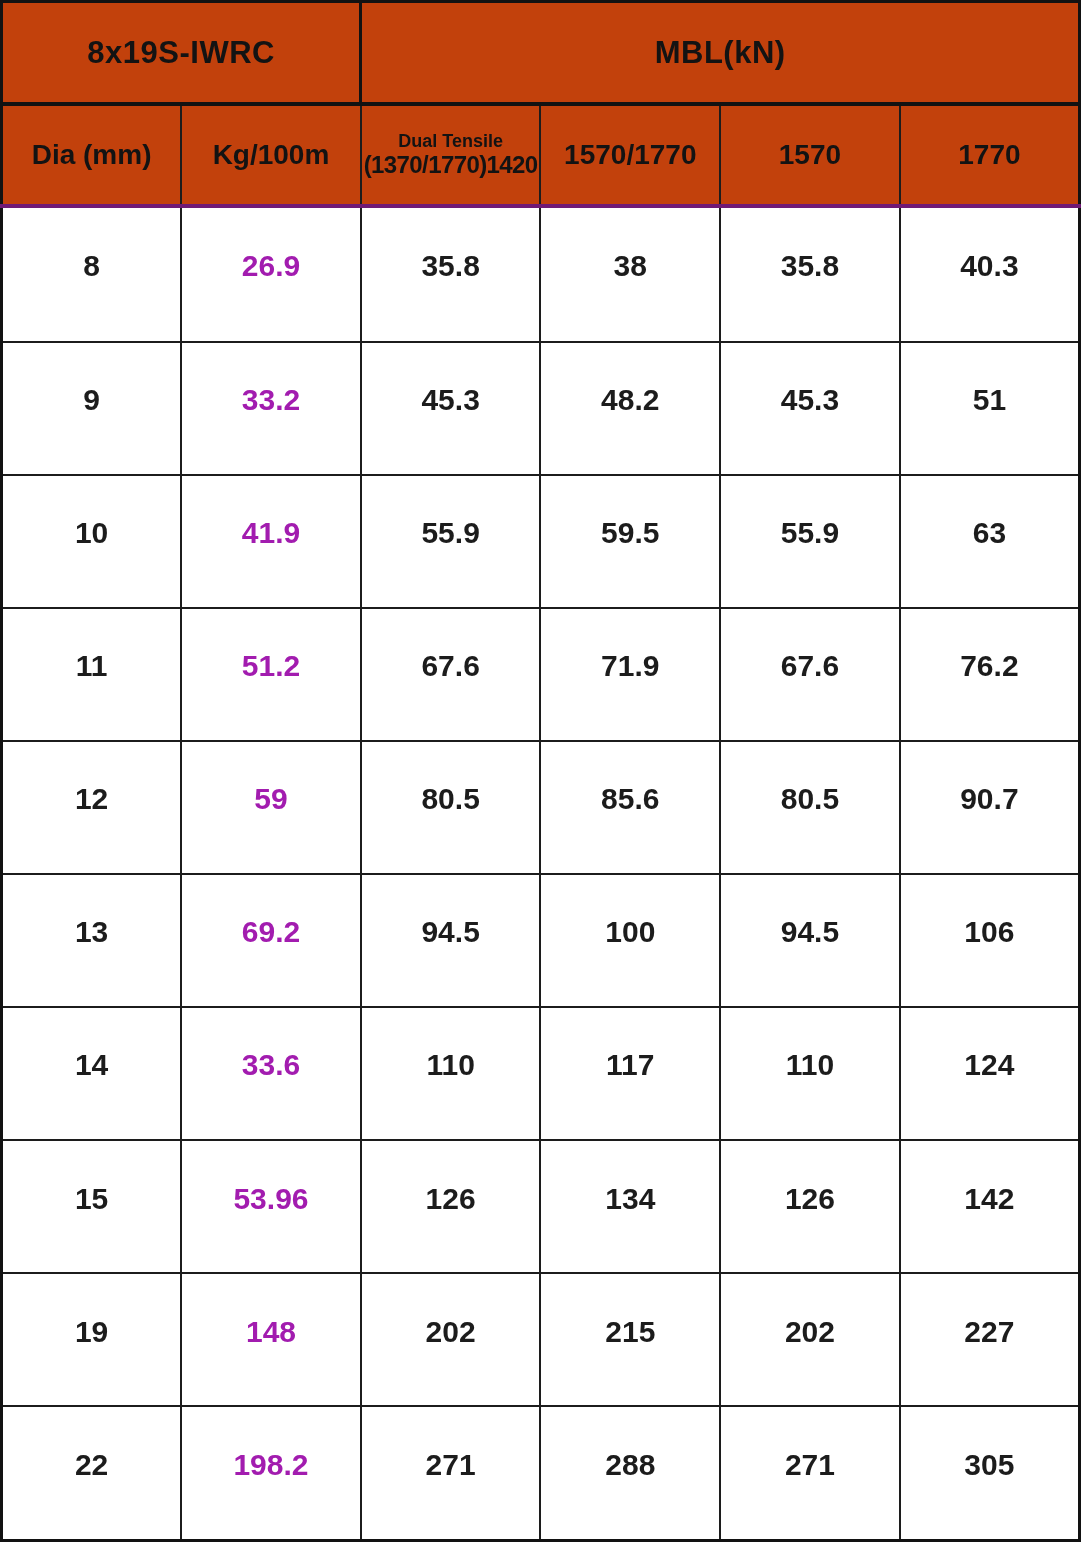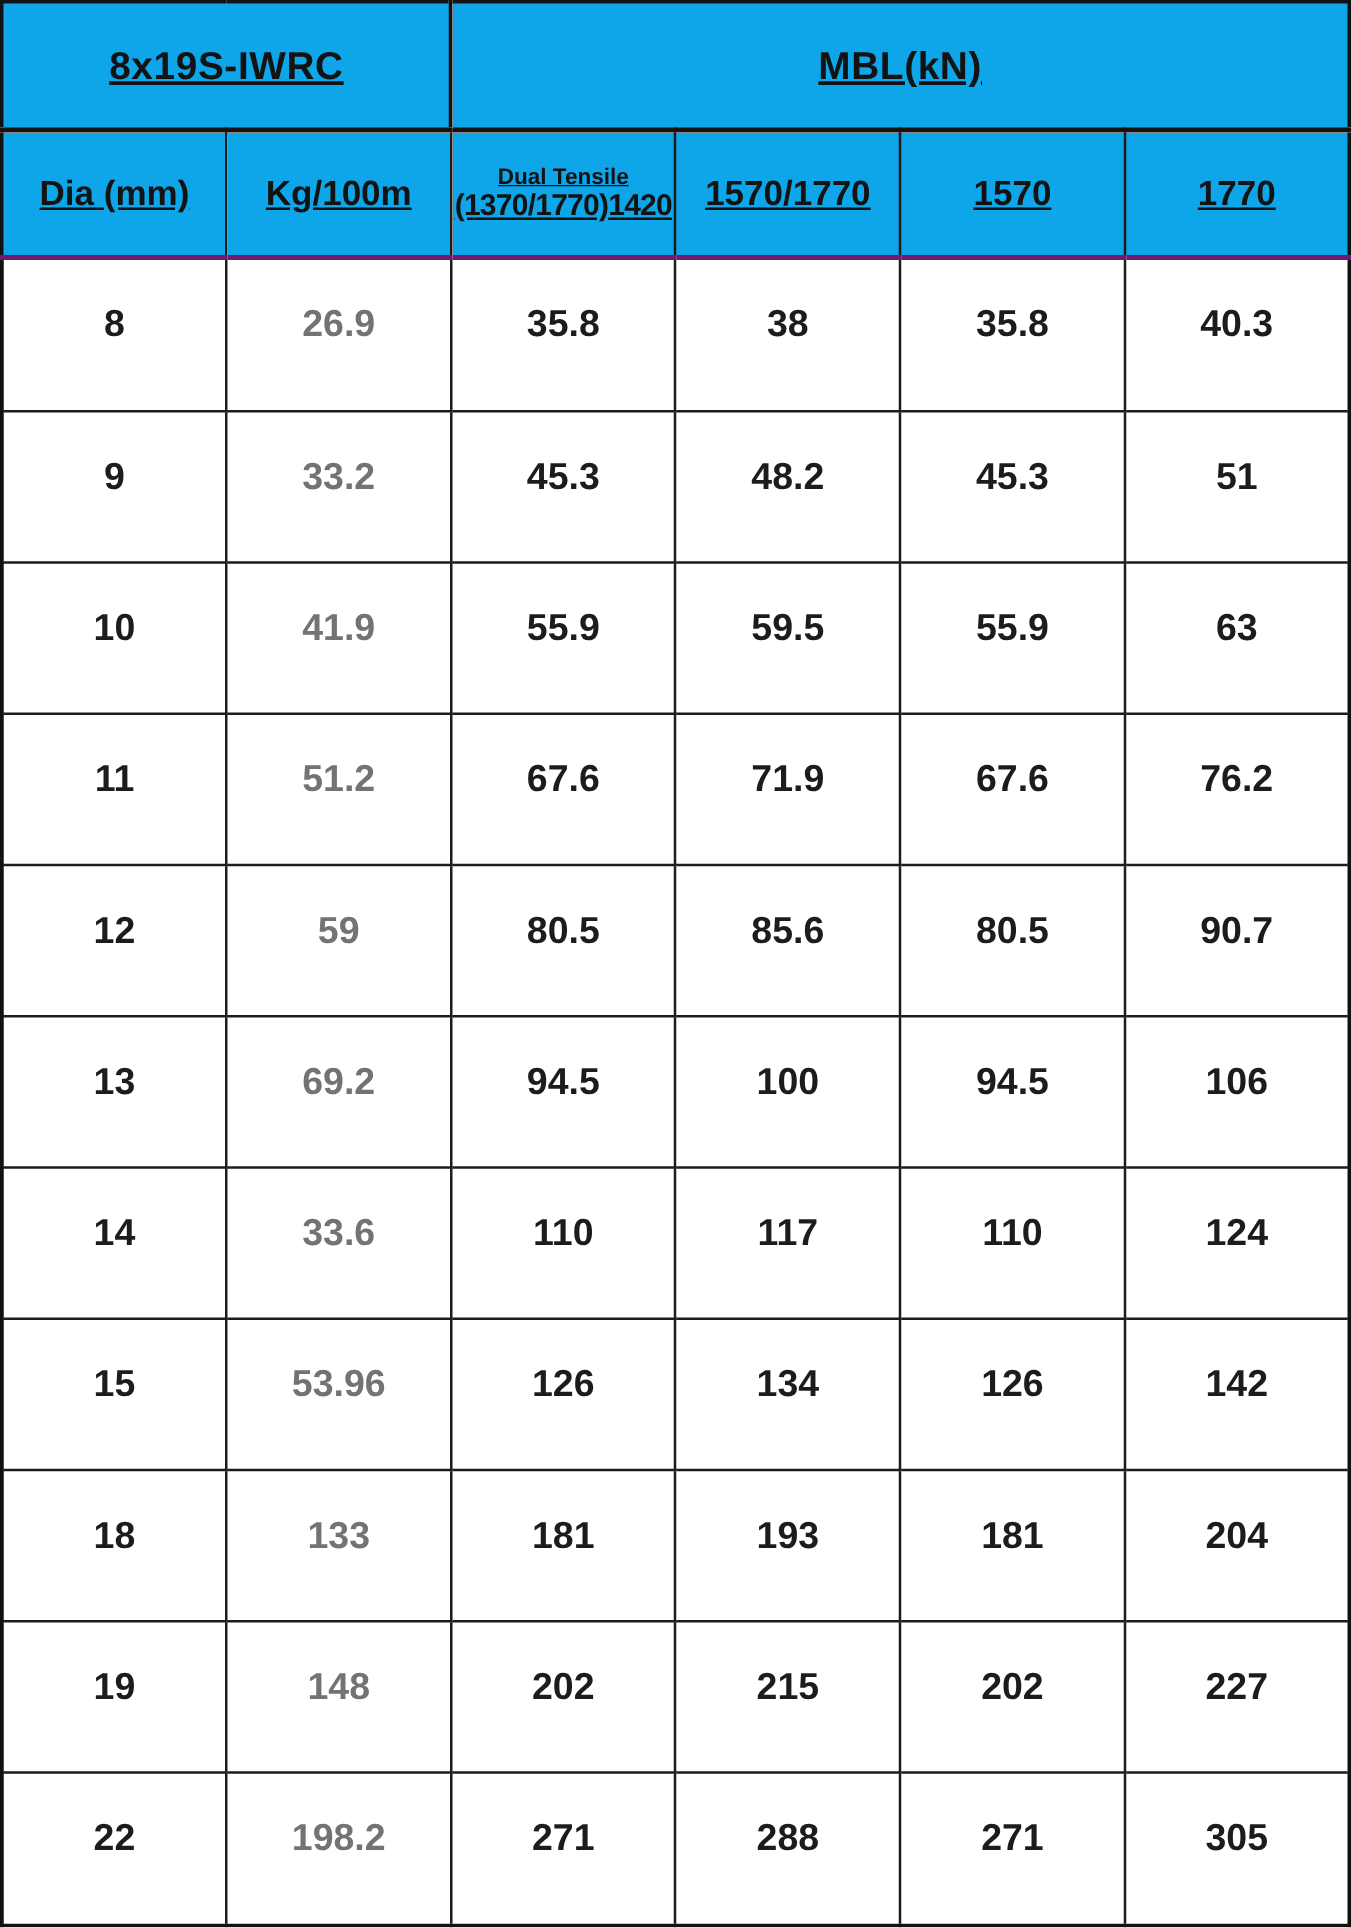--- a/index.html
+++ b/index.html
@@ -22,24 +22,23 @@
     border: 3px solid #121212;
   }
   th, td {
     border: 2px solid #1c1c1c;
     text-align: center;
     vertical-align: middle;
     padding: 0;
     overflow: hidden;
   }
   thead th {
-    background: #0ea5e9;
+    background: #c2410c;
     color: #131313;
     font-weight: 700;
-    text-decoration: underline;
   }
   tr.group-header-row th {
     height: 99px;
     font-size: 31px;
     letter-spacing: 0.5px;
     border-bottom: 4px solid #121212;
   }
   tr.group-header-row th.group-product {
     border-right: 3px solid #121212;
   }
@@ -59,21 +58,21 @@
     margin-top: 1px;
   }
   tbody td {
     font-size: 30px;
     font-weight: 700;
     color: #1c1c1c;
     padding-bottom: 16px;
     background: #ffffff;
   }
   tbody td.kg-col {
-    color: #737373;
+    color: #a21caf;
   }
 </style>
 </head>
 <body>
 
 <div class="page">
   <table class="spec-table">
     <colgroup>
       <col style="width:16.666%">
         <col style="width:16.666%">
@@ -158,28 +157,20 @@
         </tr>
         <tr>
           <td>15</td>
           <td class="kg-col">53.96</td>
           <td>126</td>
           <td>134</td>
           <td>126</td>
           <td>142</td>
         </tr>
         <tr>
-          <td>18</td>
-          <td class="kg-col">133</td>
-          <td>181</td>
-          <td>193</td>
-          <td>181</td>
-          <td>204</td>
-        </tr>
-        <tr>
           <td>19</td>
           <td class="kg-col">148</td>
           <td>202</td>
           <td>215</td>
           <td>202</td>
           <td>227</td>
         </tr>
         <tr>
           <td>22</td>
           <td class="kg-col">198.2</td>

